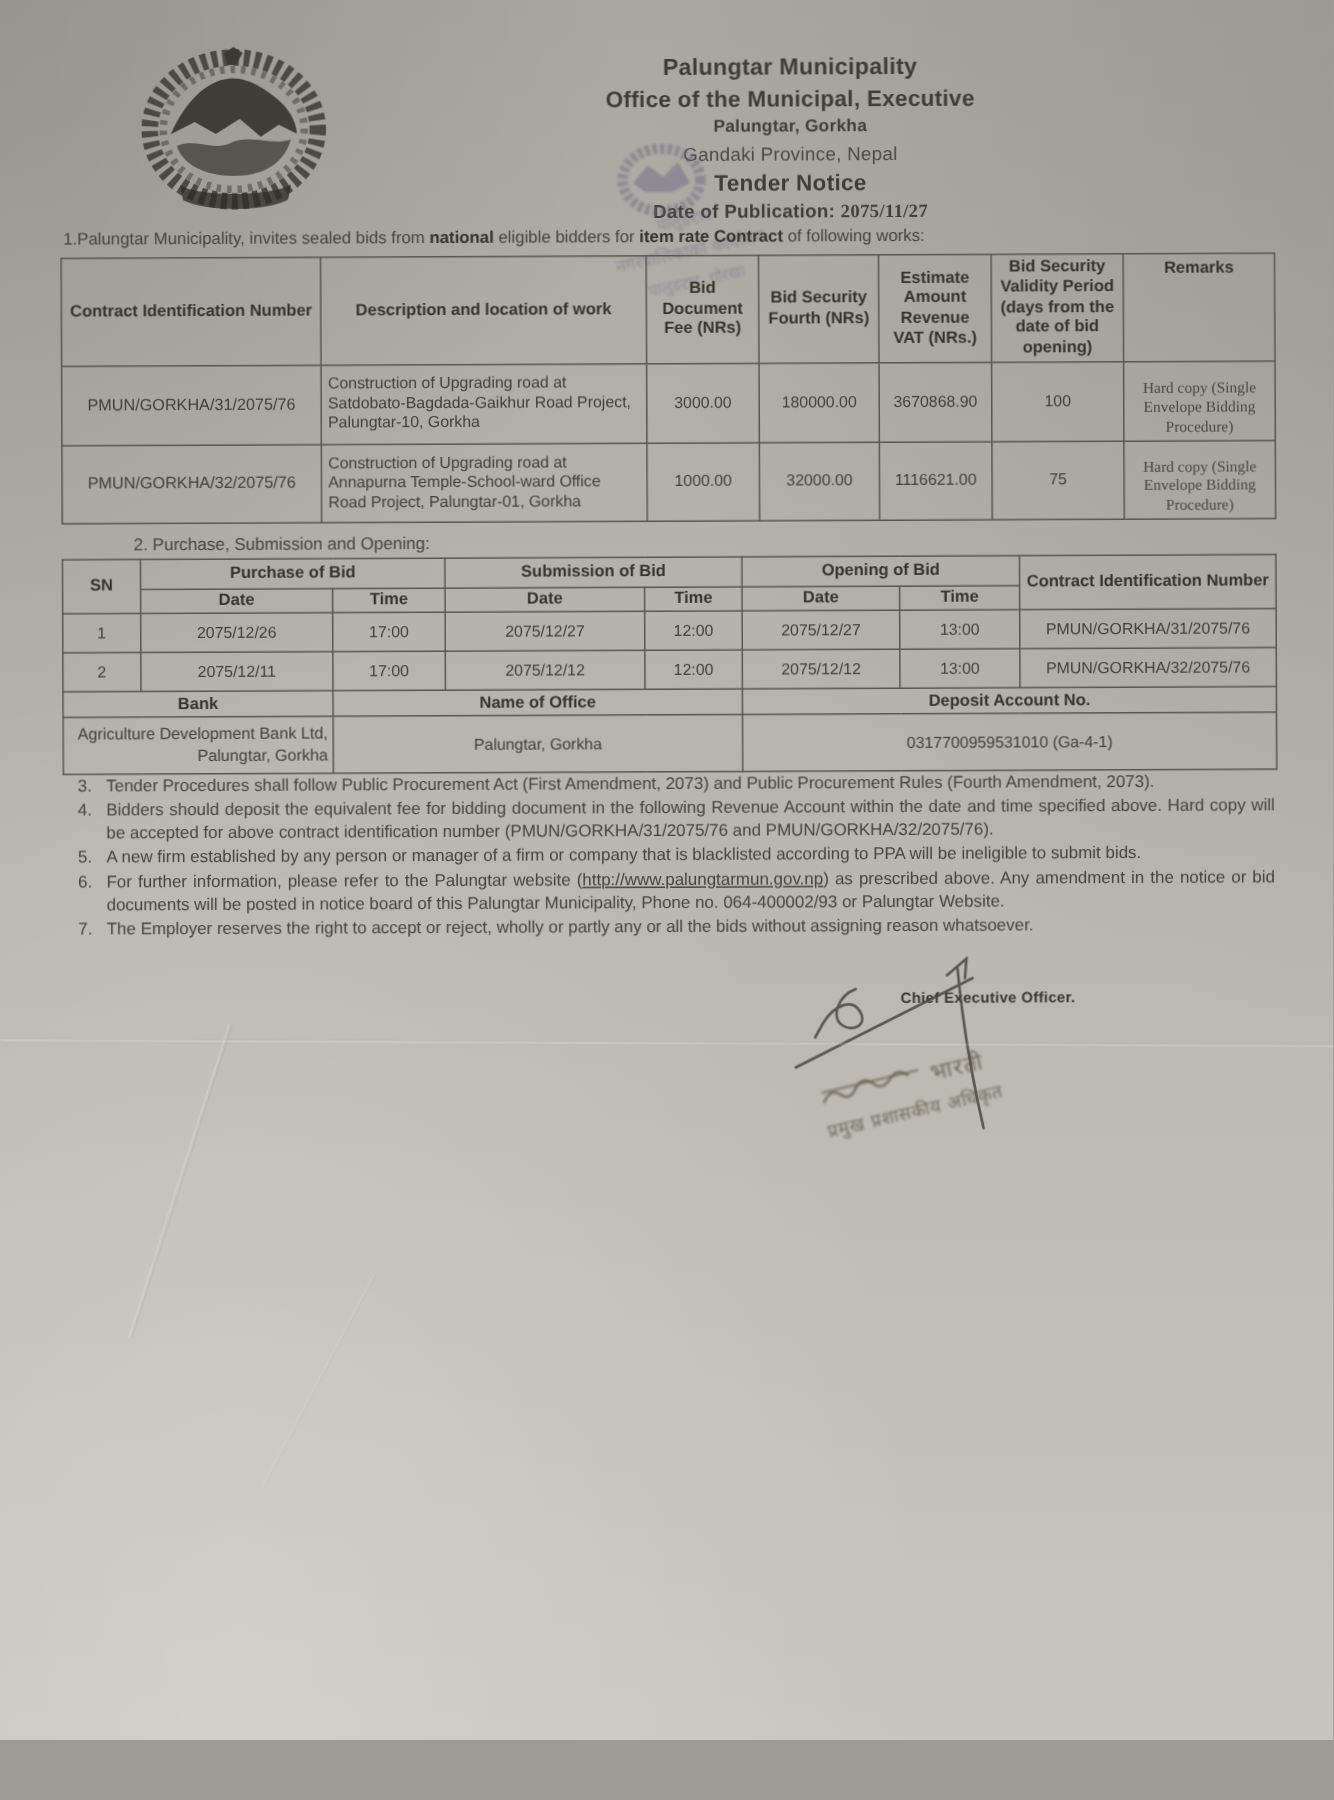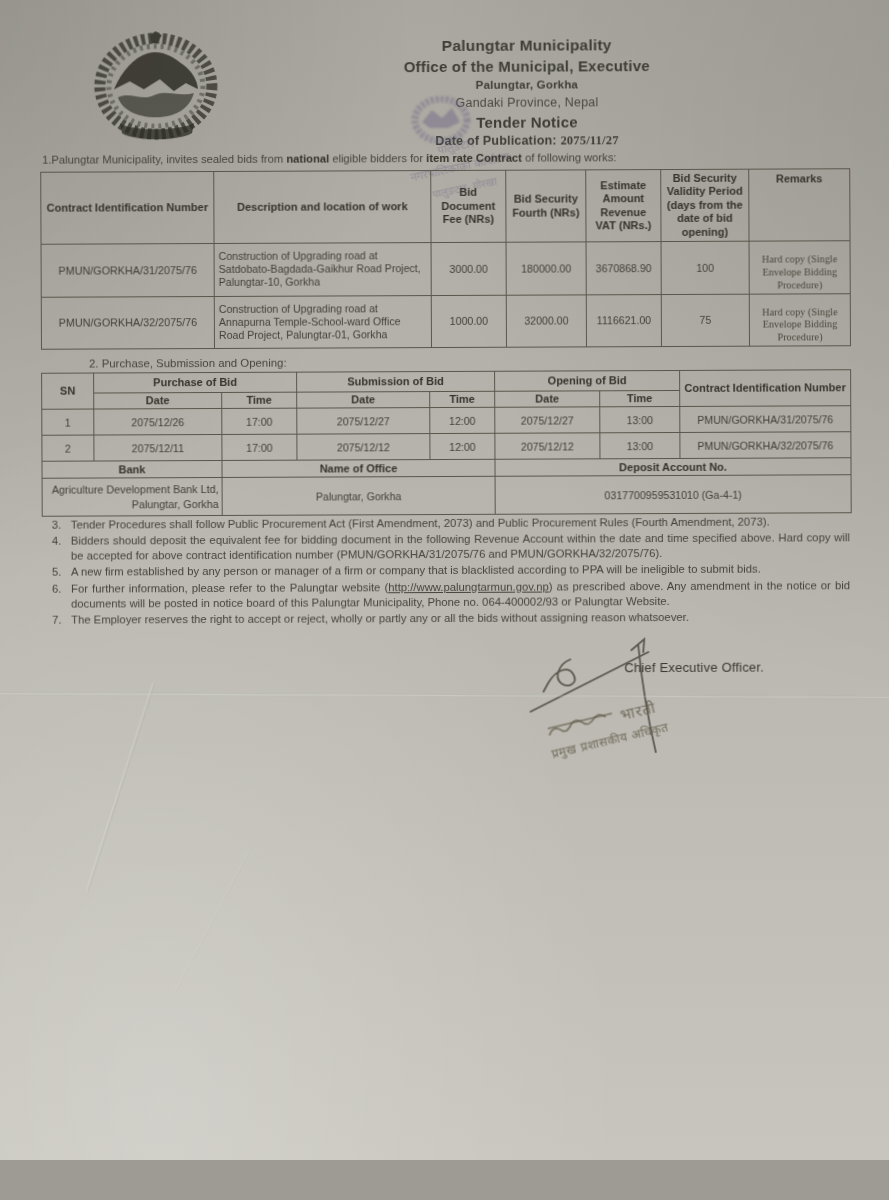--- a/index.html
+++ b/index.html
@@ -44,21 +44,21 @@
   .sched{left:42px;top:371px;width:809px;}
   .sched td{text-align:center;}
   .sched .bankcell{text-align:right;line-height:1.35;padding-left:6px;font-size:10.8px;}
 
   .notes{left:52px;top:516px;width:798px;}
   .note{display:flex;font-size:11.3px;line-height:1.34;color:#45433c;margin-bottom:1px;}
   .note .nn{width:19px;flex:0 0 19px;}
   .note .nt{flex:1;text-align:justify;}
   .note .url{text-decoration:underline;}
 
-  .sig-title{left:624px;top:661px;font-size:13px;font-weight:normal;color:#39372f;letter-spacing:0.2px;}
+  .sig-title{left:600px;top:661px;font-size:10px;font-weight:bold;color:#39372f;letter-spacing:0.2px;}
 
   
   .wm{left:372px;top:136px;width:180px;transform:rotate(-12deg);
       color:rgba(104,96,134,0.42);filter:blur(0.7px);text-align:center;
       font-family:"DejaVu Sans",sans-serif;}
   .wm div{line-height:21px;}
   .wm .w1{font-size:11px;} .wm .w2{font-size:11.5px;} .wm .w3{font-size:10.5px;}
 
   
   .stamp{left:545px;top:694px;width:250px;transform:rotate(-13deg);

